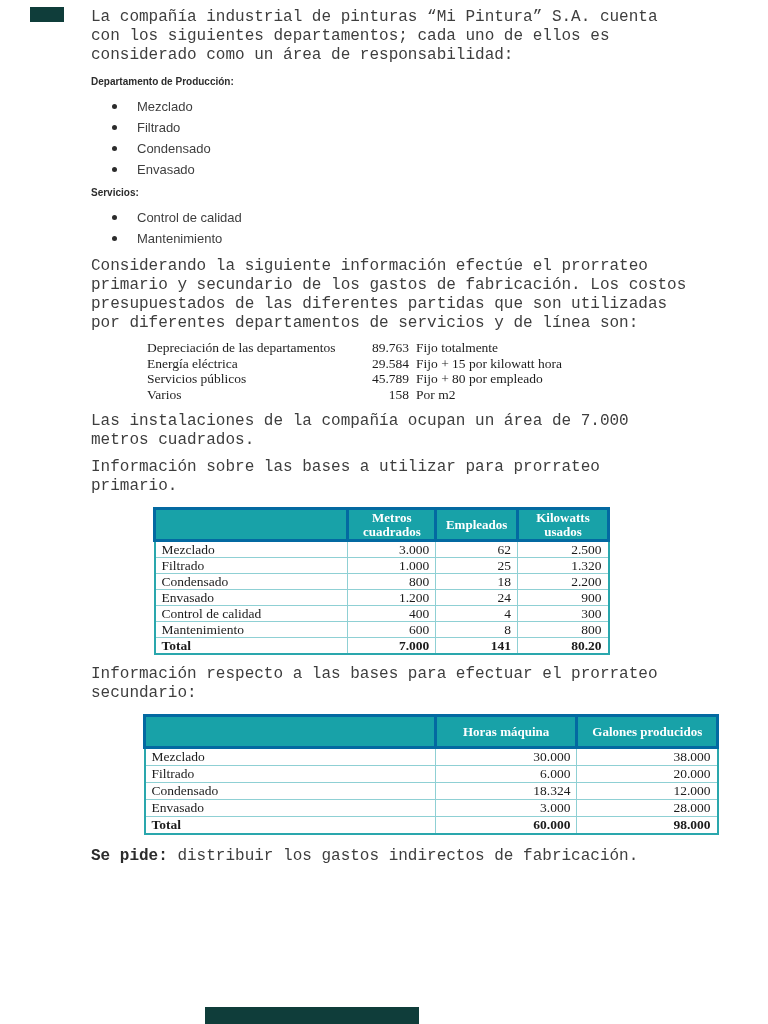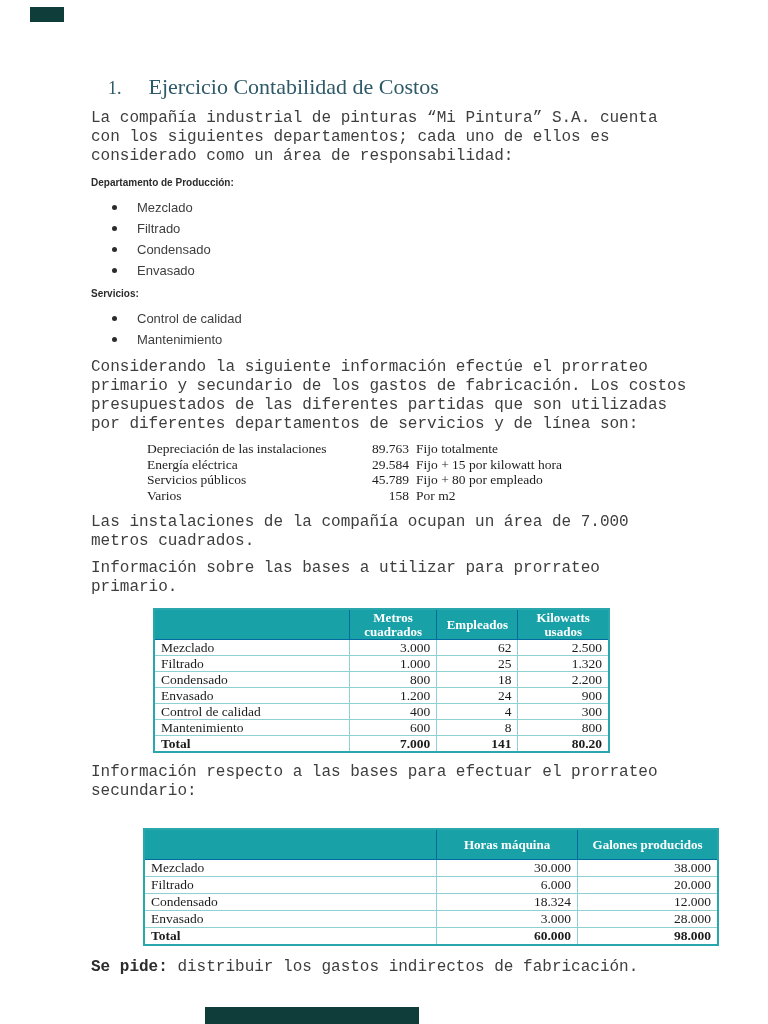--- a/index.html
+++ b/index.html
@@ -38,59 +38,56 @@
   .l-name { width:200px; }
   .l-amount { width:62px; text-align:right; }
   .l-basis { margin-left:7px; }
 
   table.data {
     border-collapse:collapse; font-family:"Liberation Serif", serif;
     color:#1c1c1c; font-size:13.5px; border:2px solid #2aa7ad; table-layout:fixed;
   }
   table.data th {
     background:#18a2a8; color:#ffffff; font-weight:bold; font-size:13px; line-height:14px;
-    height:29px; text-align:center; vertical-align:middle; border:1px solid #0369a1; padding:0 3px;
+    height:29px; text-align:center; vertical-align:middle; border:3px solid #0369a1; padding:0 3px;
   }
   table.data td {
     border:1px solid #8fd0d4; padding:1px 6px; line-height:13px; height:13px;
     overflow:hidden; white-space:nowrap;
   }
   table.data td.num { text-align:right; }
   table.data tr.total td { font-weight:bold; }
 
   #primary-table { margin:11px 0 0 62px; width:457px; }
   #primary-table th:nth-child(1), #primary-table td:nth-child(1){ width:178px; }
   #primary-table th:nth-child(2), #primary-table td:nth-child(2){ width:76px; }
   #primary-table th:nth-child(3), #primary-table td:nth-child(3){ width:70px; }
   #primary-table th:nth-child(4), #primary-table td:nth-child(4){ width:79px; }
 
-  #secondary-table { margin:27px 0 0 52px; width:576px; }
+  #secondary-table { margin:11px 0 0 52px; width:576px; }
   #secondary-table th:nth-child(1), #secondary-table td:nth-child(1){ width:231px; }
   #secondary-table th:nth-child(2), #secondary-table td:nth-child(2){ width:108px; }
   #secondary-table th:nth-child(3), #secondary-table td:nth-child(3){ width:107px; }
   #secondary-table td { line-height:14px; height:14px; }
 
   .area-note { margin-top:10px; }
   .caption1 { }
   .caption2 { margin-top:10px; }
   .sepide { margin-top:12px; }
   .sepide .bold { font-weight:bold; color:#2c2c2c; }
 </style>
 </head>
 <body>
 
 <div id="page">
   <div class="corner-mark"></div>
   <div class="bottom-mark"></div>
 
   <div class="content">
 
-    <div class="doc-title">
-      <span class="num">1.</span><span>Ejercicio Contabilidad de Costos</span>
-    </div>
 
     <p class="para intro">La compañía industrial de pinturas “Mi Pintura” S.A. cuenta con los siguientes departamentos; cada uno de ellos es considerado como un área de responsabilidad:</p>
 
     <div class="subhead">Departamento de Producción:</div>
     <ul class="bullets">
         <li>Mezclado</li>
         <li>Filtrado</li>
         <li>Condensado</li>
         <li>Envasado</li>
       </ul>
@@ -98,21 +95,21 @@
     <div class="subhead servicios">Servicios:</div>
     <ul class="bullets">
         <li>Control de calidad</li>
         <li>Mantenimiento</li>
       </ul>
 
     <p class="para">Considerando la siguiente información efectúe el prorrateo primario y secundario de los gastos de fabricación.  Los costos presupuestados de las diferentes partidas que son utilizadas por diferentes departamentos de servicios y de línea son:</p>
 
     <div class="ledger">
         <div class="ledger-row">
-          <div class="l-name">Depreciación de las instalaciones</div>
+          <div class="l-name">Depreciación de las departamentos</div>
           <div class="l-amount">89.763</div>
           <div class="l-basis">Fijo totalmente</div>
         </div>
         <div class="ledger-row">
           <div class="l-name">Energía eléctrica</div>
           <div class="l-amount">29.584</div>
           <div class="l-basis">Fijo + 15 por kilowatt hora</div>
         </div>
         <div class="ledger-row">
           <div class="l-name">Servicios públicos</div>

